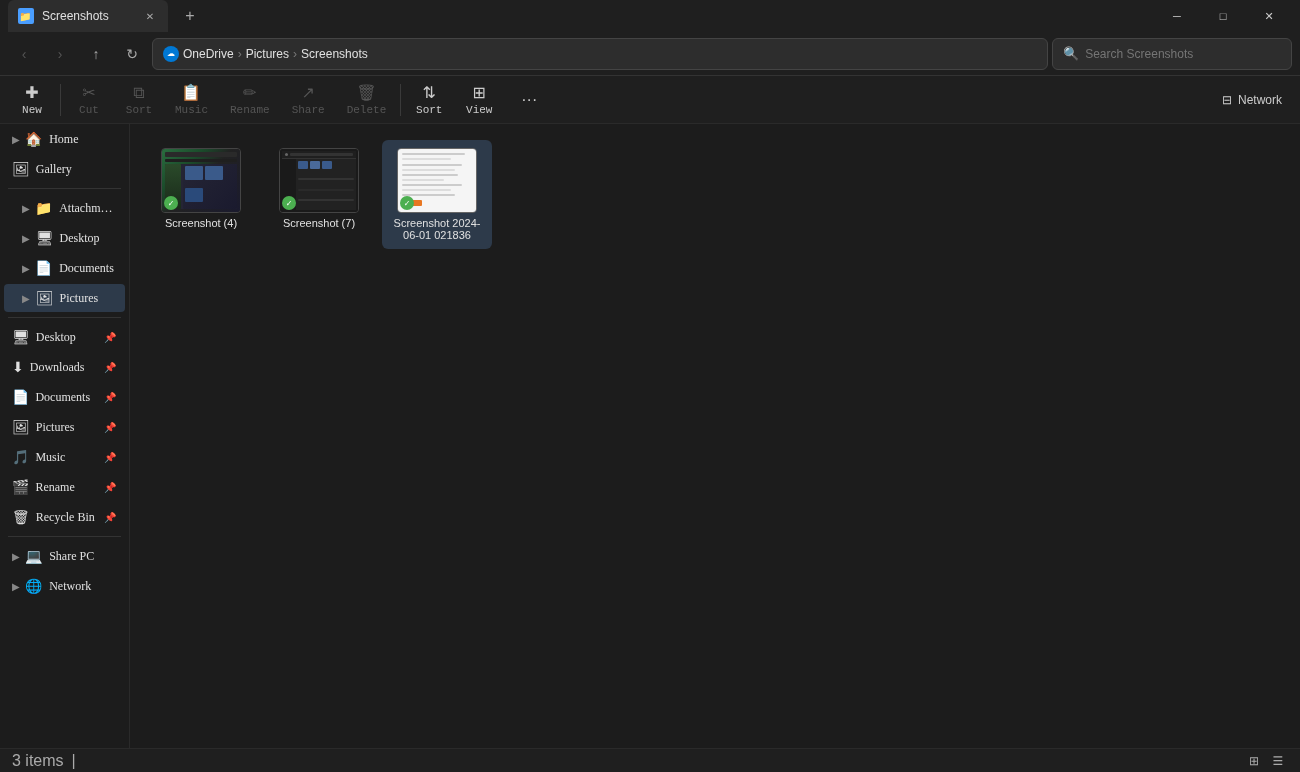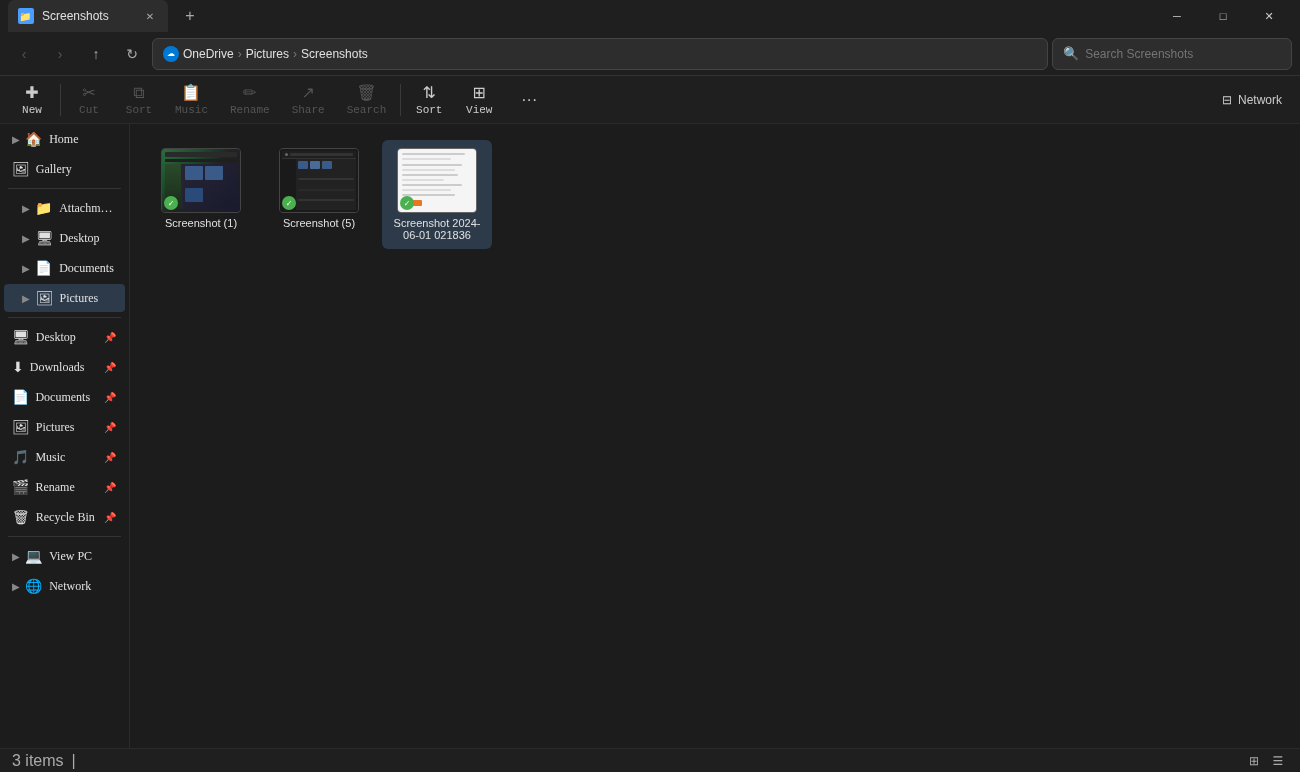--- a/index.html
+++ b/index.html
@@ -489,21 +489,21 @@
   <div class="tool-btn disabled">
     <span class="icon">✏</span>
     <span class="label">Rename</span>
   </div>
   <div class="tool-btn disabled">
     <span class="icon">↗</span>
     <span class="label">Share</span>
   </div>
   <div class="tool-btn disabled">
     <span class="icon">🗑</span>
-    <span class="label">Search</span>
+    <span class="label">Delete</span>
   </div>
   <div class="tool-separator"></div>
   <div class="tool-btn">
     <span class="icon">⇅</span>
     <span class="label">Sort</span>
   </div>
   <div class="tool-btn">
     <span class="icon">⊞</span>
     <span class="label">View</span>
   </div>
@@ -583,21 +583,21 @@
     </div>
     <div class="sidebar-item">
       <span class="item-icon">🗑</span>
       <span class="item-label">Recycle Bin</span>
       <span class="pin-icon">📌</span>
     </div>
     <div class="sidebar-divider"></div>
     <div class="sidebar-item">
       <span class="expand-icon">▶</span>
       <span class="item-icon">💻</span>
-      <span class="item-label">View PC</span>
+      <span class="item-label">Share PC</span>
     </div>
     <div class="sidebar-item">
       <span class="expand-icon">▶</span>
       <span class="item-icon">🌐</span>
       <span class="item-label">Network</span>
     </div>
   </div>
 
   <div class="file-area">
 
@@ -610,21 +610,21 @@
             <div class="thumb-1-sidebar" style="background:linear-gradient(180deg,#2a4a2a,#1a2a1a);"></div>
             <div class="thumb-1-content" style="background:linear-gradient(135deg,#252535,#1a1a2e);display:flex;flex-wrap:wrap;gap:2px;padding:2px;">
               <div style="width:18px;height:14px;background:#3a5a8a;border-radius:1px;"></div>
               <div style="width:18px;height:14px;background:#3a5a8a;border-radius:1px;"></div>
               <div style="width:18px;height:14px;background:#2a4a7a;border-radius:1px;"></div>
             </div>
           </div>
         </div>
         <div class="file-check">✓</div>
       </div>
-      <span class="file-name">Screenshot (1)</span>
+      <span class="file-name">Screenshot (4)</span>
     </div>
 
     <div class="file-item">
       <div class="file-thumb">
         <div class="thumb-2" style="width:100%;height:100%">
           <div class="thumb-2-top">
             <div class="thumb-2-dot"></div>
             <div style="flex:1;height:3px;background:#333;border-radius:1px;"></div>
           </div>
           <div class="thumb-2-main">
@@ -634,21 +634,21 @@
               <div class="thumb-2-file" style="background:#4a6a9a;"></div>
               <div class="thumb-2-file" style="background:#3a5a8a;"></div>
               <div style="width:100%;height:2px;background:#333;border-radius:1px;"></div>
               <div style="width:100%;height:2px;background:#2a2a2a;border-radius:1px;"></div>
               <div style="width:100%;height:2px;background:#333;border-radius:1px;"></div>
             </div>
           </div>
         </div>
         <div class="file-check">✓</div>
       </div>
-      <span class="file-name">Screenshot (5)</span>
+      <span class="file-name">Screenshot (7)</span>
     </div>
 
     <div class="file-item selected">
       <div class="file-thumb" style="width:80px;height:65px;background:#f0f0f0;border:1px solid #666;">
         <div class="thumb-3" style="width:100%;height:100%;">
           <div class="thumb-3-line" style="background:#ccc;width:90%;"></div>
           <div class="thumb-3-line" style="background:#ddd;width:70%;margin-top:1px;"></div>
           <div class="thumb-3-line" style="background:#ccc;width:85%;margin-top:2px;"></div>
           <div class="thumb-3-line" style="background:#ddd;width:75%;margin-top:1px;"></div>
           <div class="thumb-3-line" style="background:#ccc;width:80%;margin-top:1px;"></div>

